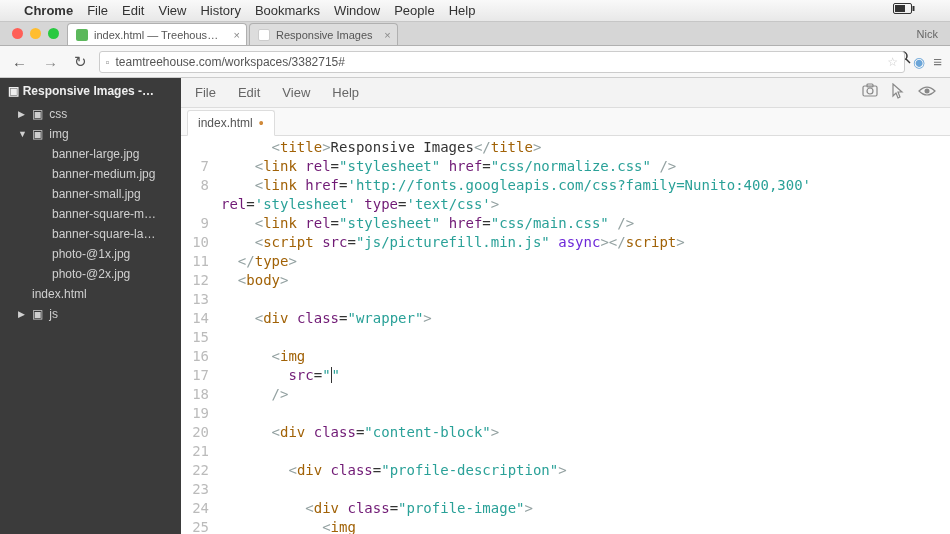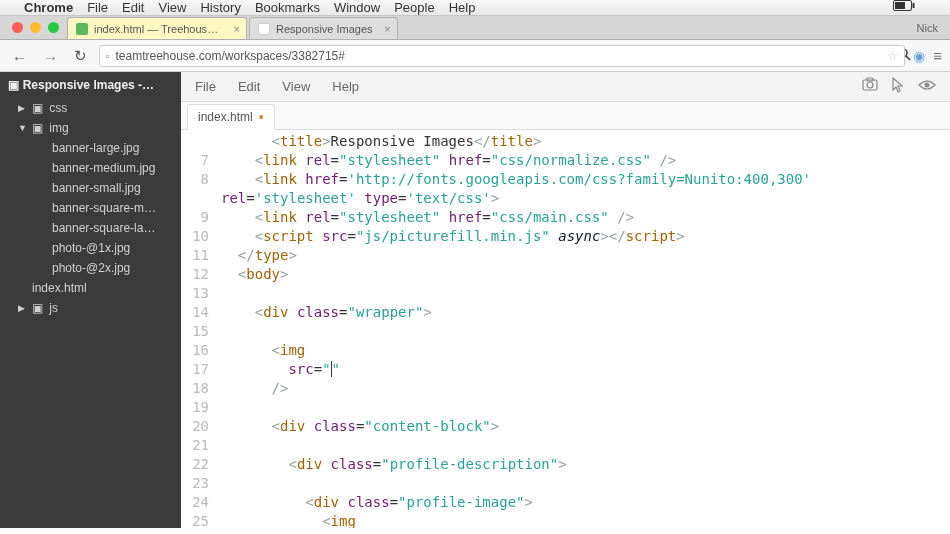--- a/index.html
+++ b/index.html
@@ -1,32 +1,32 @@
 <!DOCTYPE html>
 <html><head>
 <meta charset="utf-8">
 <style>
 * { margin: 0; padding: 0; box-sizing: border-box; }
 body { font-family: -apple-system, "Helvetica Neue", Arial, sans-serif; font-size: 13px; background: #fff; overflow: hidden; width: 950px; height: 534px; }
 
 
-.mac-menubar { height: 16px; background: linear-gradient(#f9f9f9, #e8e8e8); border-bottom: 1px solid #c6c6c6; display: flex; align-items: center; padding: 0 10px; font-size: 13px; color: #333; }
+.mac-menubar { height: 22px; background: linear-gradient(#f9f9f9, #e8e8e8); border-bottom: 1px solid #c6c6c6; display: flex; align-items: center; padding: 0 10px; font-size: 13px; color: #333; }
 .mac-menubar .apple { margin-right: 14px; font-size: 14px; }
 .mac-menubar .app-name { font-weight: 600; margin-right: 14px; }
 .mac-menubar .menu-item { margin-right: 14px; cursor: default; }
 .mac-menubar .right { margin-left: auto; display: flex; align-items: center; gap: 10px; font-size: 12px; flex-direction: column; }
 .mac-menubar .right .icon { font-size: 13px; }
 .mac-menubar .badge { background: #333; color: #fff; font-size: 9px; padding: 1px 3px; border-radius: 2px; font-weight: bold; }
 
 
 .browser-tabs { height: 24px; background: #d6d6d6; display: flex; align-items: flex-end; padding-left: 4px; border-bottom: 1px solid #b0b0b0; position: relative; }
 .traffic-lights { display: flex; gap: 7px; padding: 0 8px; align-self: center; }
 .traffic-lights .dot { width: 11px; height: 11px; border-radius: 50%; }
 .dot.red { background: #ff5f57; } .dot.yellow { background: #ffbd2e; } .dot.green { background: #28c940; }
-.tab { height: 22px; background: #fef9c3; border: 1px solid #b0b0b0; border-bottom: none; border-radius: 4px 4px 0 0; padding: 0 24px 0 8px; display: flex; align-items: center; font-size: 11px; color: #555; min-width: 130px; max-width: 180px; margin-right: 2px; position: relative; cursor: default; }
+.tab { height: 22px; background: #ffffff; border: 1px solid #b0b0b0; border-bottom: none; border-radius: 4px 4px 0 0; padding: 0 24px 0 8px; display: flex; align-items: center; font-size: 11px; color: #555; min-width: 130px; max-width: 180px; margin-right: 2px; position: relative; cursor: default; }
 .tab.inactive { background: #ddd; }
 .tab .favicon { width: 12px; height: 12px; margin-right: 6px; border-radius: 2px; flex-shrink: 0; }
 .tab .favicon.green { background: #5cb85c; }
 .tab .favicon.empty { background: #fff; border: 1px solid #ccc; }
 .tab .tab-close { position: absolute; right: 6px; color: #888; font-size: 11px; }
 .tab .tab-label { white-space: nowrap; overflow: hidden; text-overflow: ellipsis; }
 .user-label { margin-left: auto; padding: 0 12px; font-size: 11px; color: #666; align-self: center; cursor: default; }
 
 .browser-toolbar { height: 32px; background: #f7f7f7; border-bottom: 1px solid #ccc; display: flex; align-items: center; padding: 0 8px; gap: 8px; }
 .nav-btn { color: #888; font-size: 15px; padding: 2px 4px; cursor: default; }
@@ -57,21 +57,21 @@
 .editor-tab .dirty { color: #d08a3a; margin-left: 6px; font-size: 14px; line-height: 1; }
 
 .code-editor { flex: 1; overflow: auto; font-family: Menlo, Consolas, monospace; font-size: 14px; line-height: 19px; background: #fff; padding-top: 2px; }
 .code-line { display: flex; }
 .gutter { width: 40px; text-align: right; padding-right: 12px; color: #bbb; user-select: none; flex-shrink: 0; }
 .code { white-space: pre; color: #333; }
 .code .tag { color: #a16207; }
 .code .attr { color: #701a75; }
 .code .str { color: #2aa198; }
 .code .punc { color: #93a1a1; }
-.code .kw { color: #0f172a; font-style: italic; }
+.code .kw { color: #6d28d9; }
 .code .cursor { border-left: 1px solid #333; animation: blink 1s step-end infinite; }
 @keyframes blink { 50% { border-color: transparent; } }
 </style>
 </head>
 <body>
 
 <div class="mac-menubar">
   <span class="apple"></span>
   <span class="app-name">Chrome</span>
   <span class="menu-item">File</span>

